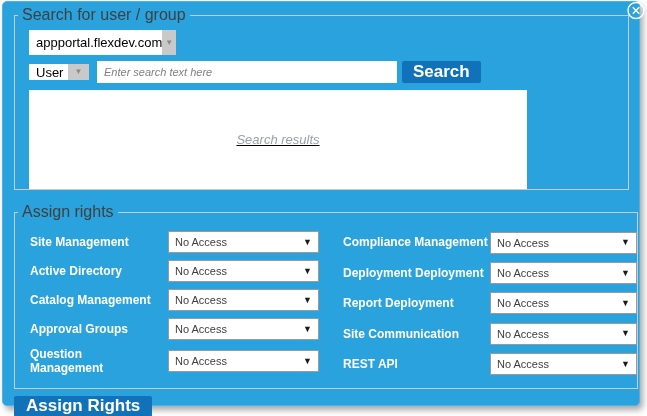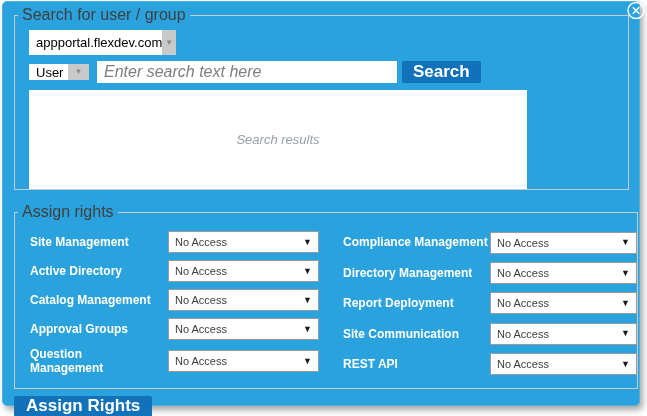--- a/index.html
+++ b/index.html
@@ -72,21 +72,21 @@
     align-items: center;
     margin: 6px 0 0 14px;
   }
   .type-combo { width: 60px; height: 16px; }
   .search-input {
     margin-left: 8px;
     width: 300px; height: 22px;
     border: none;
     outline: none;
     background: #ffffff;
-    font-size: 16px;
+    font-size: 11px;
     padding: 0 7px;
     font-family: "Liberation Sans", sans-serif;
   }
   .search-input::placeholder { color: #7f7f7f; font-style: italic; }
   .btn {
     background: #1272b9;
     color: #ffffff;
     border: none;
     border-radius: 2px;
     font-size: 17px;
@@ -96,20 +96,21 @@
   }
   .search-btn { margin-left: 5px; height: 22px; padding: 0 11px; }
 
   .results-box {
     margin: 7px 0 0 14px;
     width: 498px; height: 99px;
     background: #ffffff;
     display: flex;
     align-items: center;
     justify-content: center;
+    text-decoration: underline;
   }
   .results-placeholder {
     color: #9aa0a6;
     font-style: italic;
     font-size: 13px;
   }
 
   .columns {
     display: flex;
     margin: 10px 0 0 15px;
@@ -218,21 +219,21 @@
         </div>
       </div>
 
       <div class="col col-right">
         <span class="rights-label">Compliance Management</span>
         <div class="sel">
           <span class="sel-text">No Access</span>
           <span class="sel-arrow">▼</span>
         </div>
 
-        <span class="rights-label">Directory Management</span>
+        <span class="rights-label">Deployment Deployment</span>
         <div class="sel">
           <span class="sel-text">No Access</span>
           <span class="sel-arrow">▼</span>
         </div>
 
         <span class="rights-label">Report Deployment</span>
         <div class="sel">
           <span class="sel-text">No Access</span>
           <span class="sel-arrow">▼</span>
         </div>

